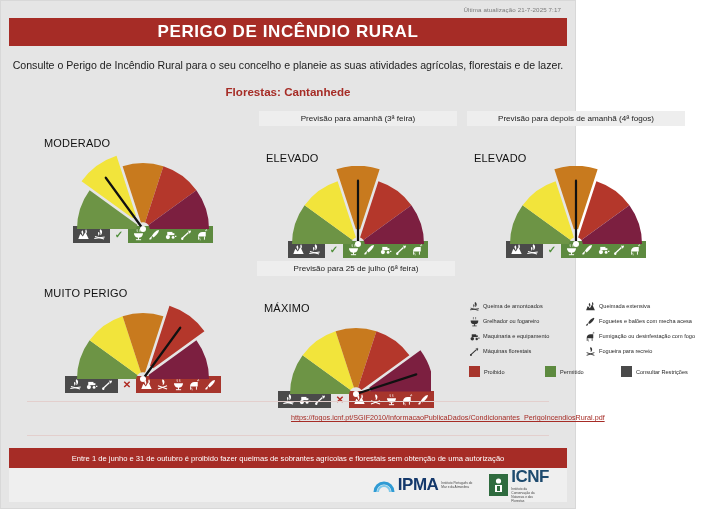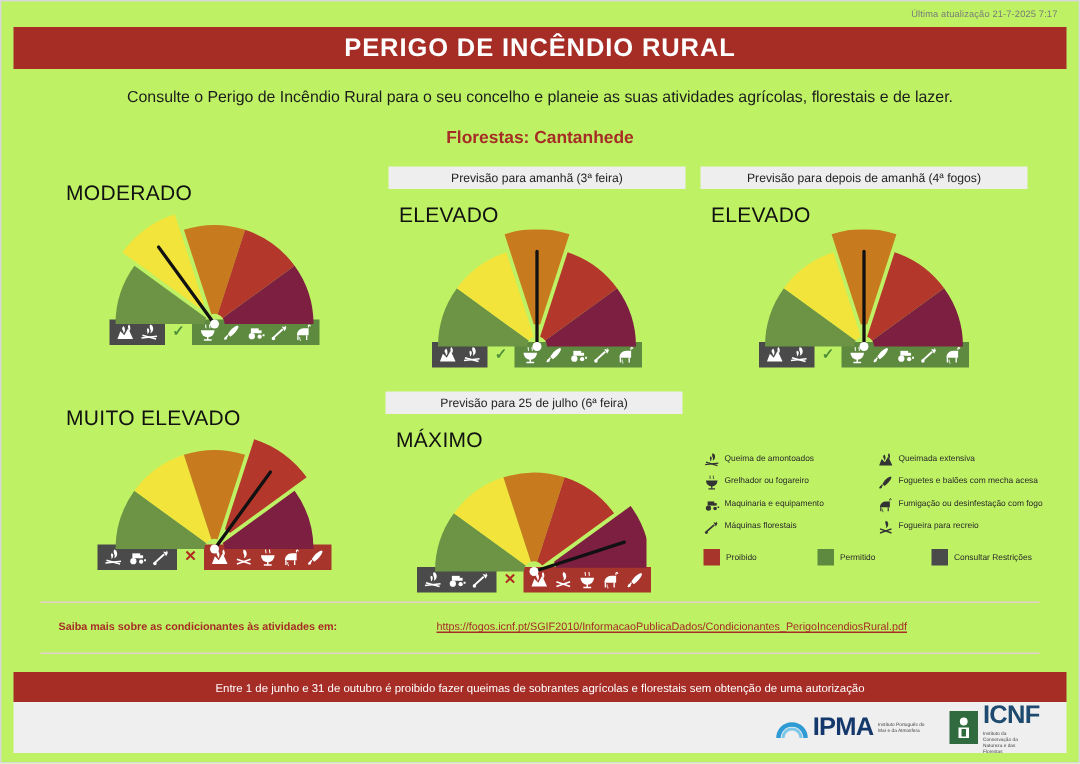--- a/index.html
+++ b/index.html
@@ -5,22 +5,22 @@
 <style>
   * { box-sizing: border-box; margin: 0; padding: 0; }
   html, body {
     width: 720px; height: 509px;
     background: #ffffff;
     font-family: "Liberation Sans", sans-serif;
     overflow: hidden;
   }
   .page {
     position: relative;
-    width: 720px; height: 509px;
-    background: #bef264;
+    width: 576px; height: 509px;
+    background: #e5e5e5;
     border: 1px solid #d8d8d8;
   }
 
   
   .updated {
     position: absolute; top: 5px; right: 14px;
     font-size: 6.2px; color: #7a7a7a; letter-spacing: .1px;
     white-space: nowrap;
   }
   .title-bar {
@@ -53,22 +53,22 @@
   .panel { position: absolute; top: 0; }
   .panel-head {
     height: 15px; background: #eeeeee;
     display: flex; align-items: center; justify-content: center;
     font-size: 8.1px; color: #222; white-space: nowrap;
   }
   .panel-head.active {
     background: #8c8c8c; color: #000; font-weight: bold; font-size: 8.4px;
   }
   .panel-level {
-    margin-top: 9px; margin-left: 7px;
-    font-size: 14px; color: #111; letter-spacing: .2px;
+    margin-top: 26px; margin-left: 7px;
+    font-size: 11px; color: #111; letter-spacing: .2px;
   }
 
   
   .gauge-wrap { position: relative; height: 72px; margin-top: 2px; }
   .gauge { position: absolute; left: 50%; transform: translateX(-50%); }
 
   
   .strip {
     display: flex; align-items: center; justify-content: center;
     gap: 4px; margin-top: 3px;
@@ -352,21 +352,21 @@
               <path d="M13 13 v5" stroke="#ffffff" stroke-width="1.4"></path>
               <path d="M15 5 C14 2 17 2 16.5 4" stroke="#ffffff" stroke-width="1.2" fill="none"></path>
               <path d="M6 15 C5 17 7 17.5 6.5 19" stroke="#ffffff" stroke-width="1" fill="none"></path>
             </svg>
           </div>
         </div>
       </div>
     </div>
   <div class="row row2" id="row2">
       <div class="panel" style="left: 0px; width: 212px;">
-        <div class="panel-level">MUITO ELEVADO</div>
+        <div class="panel-level">MUITO PERIGO</div>
         <div class="gauge-wrap">
           <svg class="gauge" width="150" height="84.00000000000001" viewBox="0 0 150 84.00000000000001">
             <path d="M 68.25 78.00000000000001 L 9 78.00000000000003 A 66 66 0 0 1 21.604878371253463 39.206173348696794 L 69.5391352879691 74.03244954702582 A 6.75 6.75 0 0 0 68.25 78.00000000000001 Z" fill="#6d9445"></path>
             <path d="M 69.5391352879691 74.03244954702582 L 21.604878371253463 39.206173348696794 A 66 66 0 0 1 54.60487837125346 15.230269924519881 L 72.9141352879691 71.58036851500773 A 6.75 6.75 0 0 0 69.5391352879691 74.03244954702582 Z" fill="#f2e43b"></path>
             <path d="M 72.9141352879691 71.58036851500773 L 54.60487837125346 15.230269924519881 A 66 66 0 0 1 95.39512162874652 15.230269924519874 L 77.0858647120309 71.58036851500773 A 6.75 6.75 0 0 0 72.9141352879691 71.58036851500773 Z" fill="#c87a1e"></path>
             <path d="M 81.9350930434438 64.9059783114144 L 101.46805725788421 4.789695916397733 A 69.96000000000001 69.96000000000001 0 0 1 136.44805725788422 30.204153546025253 L 85.3100930434438 67.3580593434325 A 6.75 6.75 0 0 0 81.9350930434438 64.9059783114144 Z" fill="#b4372b"></path>
             <path d="M 80.4608647120309 74.03244954702582 L 128.39512162874652 39.20617334869677 A 66 66 0 0 1 141 78 L 81.75 78.00000000000001 A 6.75 6.75 0 0 0 80.4608647120309 74.03244954702582 Z" fill="#7c1f40"></path>
             <path d="M 75 78.00000000000001 L 112.24207358525109 26.740683236403335" stroke="#111" stroke-width="2.2" stroke-linecap="round"></path>
             <circle cx="75" cy="78.00000000000001" r="3" fill="#fff"></circle>
           </svg>
@@ -584,21 +584,20 @@
           <span>Permitido</span>
         </div>
         <div class="legend-color">
           <span class="swatch sw-grey"></span>
           <span>Consultar Restrições</span>
         </div>
       </div>
   </div>
 
   <div class="hr"></div>
-  <div class="more">Saiba mais sobre as condicionantes às atividades em:</div>
   <a class="more-url" href="#">https://fogos.icnf.pt/SGIF2010/InformacaoPublicaDados/Condicionantes_PerigoIncendiosRural.pdf</a>
   <div class="hr2"></div>
 
   <div class="notice">Entre 1 de junho e 31 de outubro é proibido fazer queimas de sobrantes agrícolas e florestais sem obtenção de uma autorização</div>
 
   <div class="footer">
     <div class="logo">
       <svg width="22" height="20" viewBox="0 0 22 20" aria-hidden="true">
         <path d="M2 17 A9 9 0 0 1 20 17" fill="none" stroke="#2f9bd4" stroke-width="3"></path>
         <path d="M5 17 A6 6 0 0 1 17 17" fill="none" stroke="#7ec9ea" stroke-width="2"></path>

